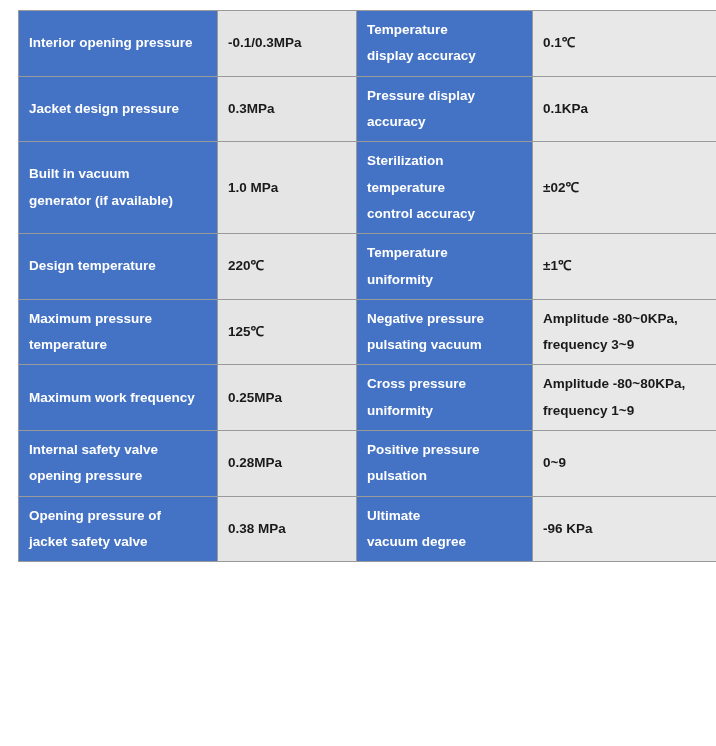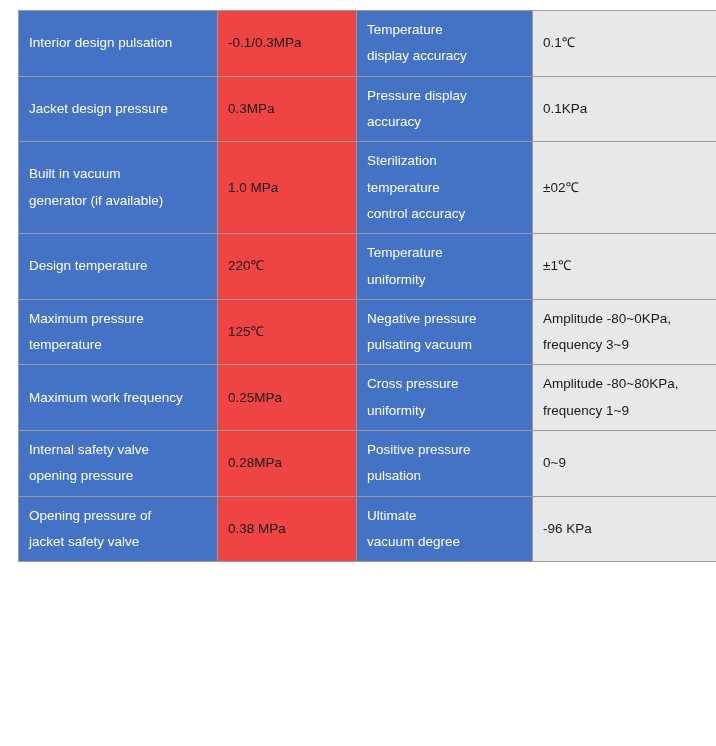--- a/index.html
+++ b/index.html
@@ -25,46 +25,47 @@
     line-height: 1.95;
     padding: 6px 10px;
   }
   .col-label {
     width: 178px;
     background: #4472C4;
     color: #ffffff;
   }
   .col-value {
     width: 118px;
-    background: #ef4444;
+    background: #e5e5e5;
     color: #1a1a1a;
   }
   .col-label2 {
     width: 155px;
     background: #4472C4;
     color: #ffffff;
   }
   .col-value2 {
     width: 215px;
     background: #E8E8E8;
     color: #1a1a1a;
   }
   .cell-text {
     display: block;
     white-space: pre-line;
+    font-weight: bold;
   }
 </style>
 </head>
 <body>
 
 <table class="spec-table">
   <tbody>
     <tr>
       <td class="col-label">
-          <span class="cell-text">Interior design pulsation</span>
+          <span class="cell-text">Interior opening pressure</span>
         </td>
       <td class="col-value">
           <span class="cell-text">-0.1/0.3MPa</span>
         </td>
       <td class="col-label2">
           <span class="cell-text">Temperature
 display accuracy</span>
         </td>
       <td class="col-value2">
           <span class="cell-text">0.1℃</span>

